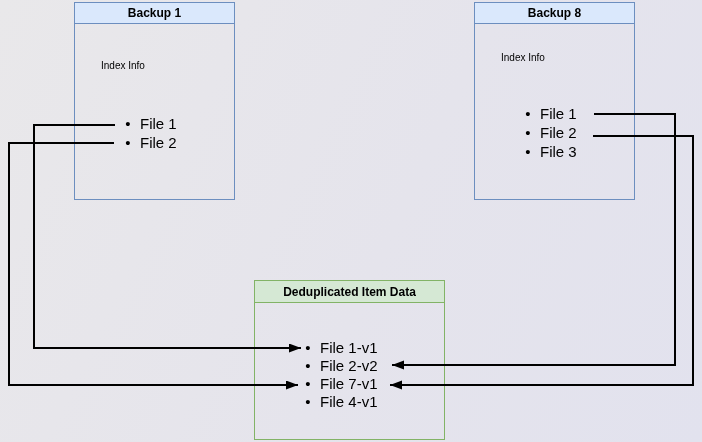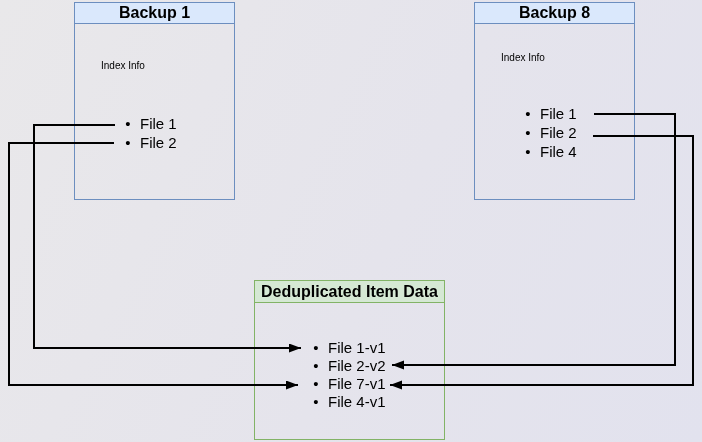--- a/index.html
+++ b/index.html
@@ -46,21 +46,21 @@
   }
   .box.dedup .box-header {
     background: var(--dedup-header-fill);
     border-bottom: 1px solid var(--dedup-border);
     height: 22px;
   }
   .box-header {
     display: flex;
     align-items: center;
     justify-content: center;
-    font-size: 16px;
+    font-size: 12px;
     font-weight: bold;
     color: #000;
   }
   #backup1-box { left: 74px; }
   #backup2-box { left: 474px; }
   .index-label {
     position: absolute;
     font-size: 10px;
     color: #000;
     left: 26px;
@@ -77,21 +77,21 @@
   ul.file-list li::before {
     content: "\2022";
     width: 14px;
     text-align: center;
     margin-right: 5px;
     font-size: 15px;
   }
   .backup ul.file-list { left: 46px; line-height: 19px; }
   #backup1-box ul.file-list { top: 111px; }
   #backup2-box ul.file-list { top: 101px; }
-  .dedup ul.file-list { left: 54px; top: 58px; line-height: 18px; }
+  .dedup ul.file-list { left: 46px; top: 58px; line-height: 18px; }
   svg.connectors {
     position: absolute;
     left: 0; top: 0;
     width: 702px;
     height: 442px;
     pointer-events: none;
   }
   svg.connectors polyline {
     fill: none;
     stroke: var(--connector);
@@ -112,21 +112,21 @@
       <li>File 2</li>
     </ul>
   </div>
 
   <div class="box backup" id="backup2-box">
     <div class="box-header">Backup 8</div>
     <div class="index-label">Index Info</div>
     <ul class="file-list">
       <li>File 1</li>
       <li>File 2</li>
-      <li>File 4</li>
+      <li>File 3</li>
     </ul>
   </div>
 
   <div class="box dedup">
     <div class="box-header">Deduplicated Item Data</div>
     <ul class="file-list">
       <li>File 1-v1</li>
       <li>File 2-v2</li>
       <li>File 7-v1</li>
       <li>File 4-v1</li>

